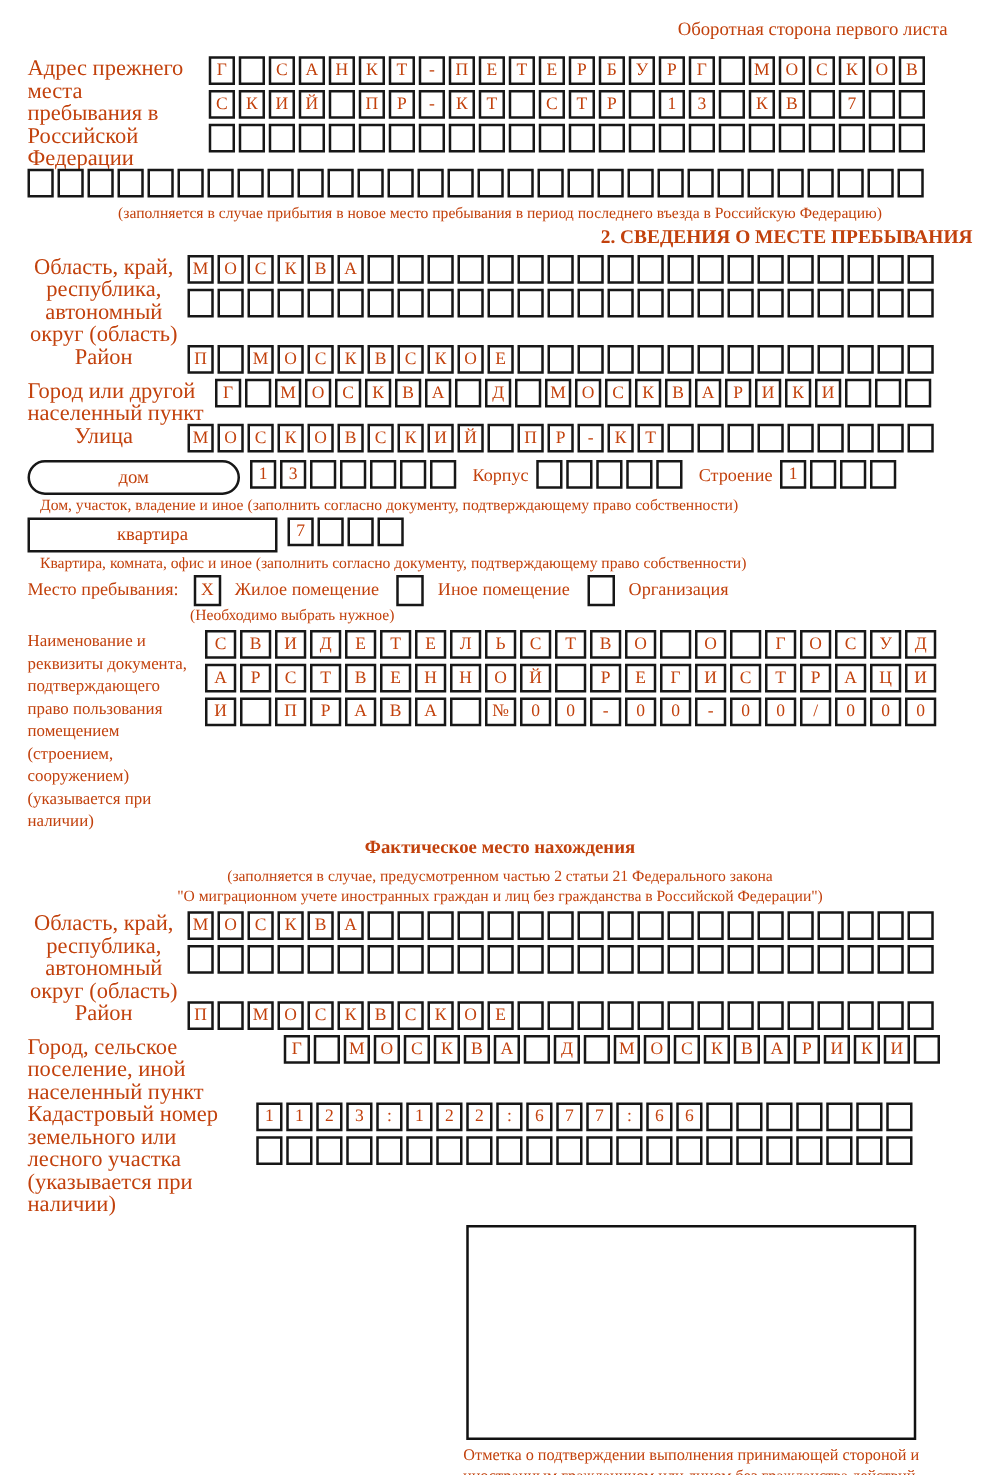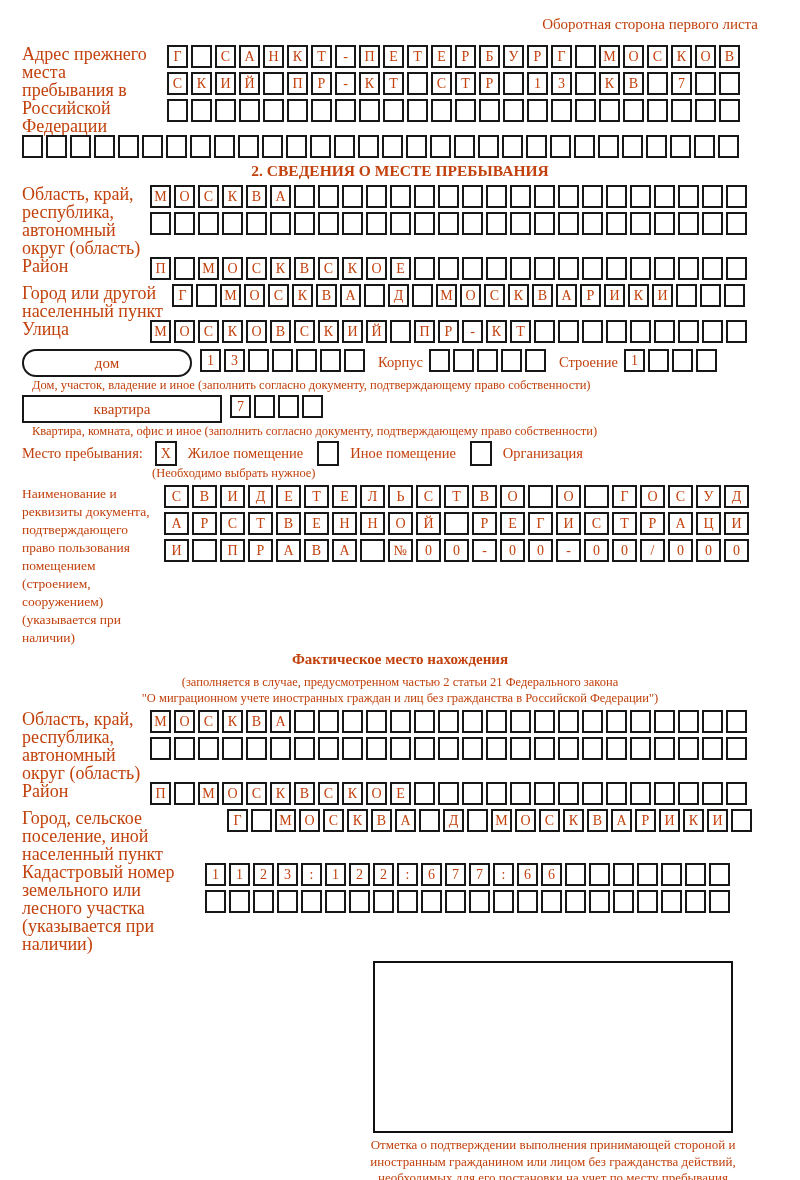--- a/index.html
+++ b/index.html
@@ -10,38 +10,38 @@
     background:#ffffff;
     box-sizing:border-box;
     padding:0 22px;
     overflow:hidden;
     font-family:"Liberation Serif", serif;
     color:#c2410c;
   }
   .header-note { text-align:right; padding:16px 20px 0 0; font-size:15px; }
   .flex-row { display:flex; align-items:flex-start; }
   .label { flex:none; font-size:18px; line-height:18px; padding-right:6px; box-sizing:border-box; }
-  .w145 { width:145px; } .w128 { width:128px; } .w150 { width:150px; }
+  .w145 { width:145px; } .w128 { width:128px;text-align:center; } .w150 { width:150px; }
   .w142 { width:142px; font-size:13.5px; line-height:18px; }
   .w205 { width:205px; } .w183 { width:183px; }
   .rows { flex:1; }
   .cells { display:flex; margin-bottom:4px; }
   .cell {
     box-sizing:border-box; flex:none;
     width:21px; height:23px;
     border:2px solid #171717;
     margin-right:3px;
     display:flex; align-items:center; justify-content:center;
     font-size:14px; line-height:1;
   }
   .wide .cell { width:25px; }
   .caption { font-size:12.5px; line-height:16px; }
   .center { text-align:center; }
   .cap-left { padding-left:10px; }
-  .sec-title { text-align:center; font-weight:bold; font-size:15.5px; margin:3px 0 5px; }
+  .sec-title { text-align:right; font-weight:bold; font-size:15.5px; margin:3px 0 5px; }
   .sub-title { text-align:center; font-weight:bold; font-size:15px; margin:4px 0 6px; } .mt4{margin-top:4px;} .mt12{margin-top:12px;}
   .field-box {
     box-sizing:border-box; flex:none;
     border:2px solid #171717; height:28px;
     display:flex; align-items:center; justify-content:center;
     font-size:15px; margin-right:8px;
   }
   .fb-house { width:170px;border-radius:14px; }
   .fb-apt { width:200px; }
   .inline-label { font-size:14.5px; line-height:26px; margin:0 6px 0 10px; flex:none; }
@@ -178,20 +178,21 @@
       <div class="cell"></div>
       <div class="cell"></div>
       <div class="cell"></div>
       <div class="cell"></div>
       <div class="cell"></div>
       <div class="cell"></div>
       <div class="cell"></div>
       <div class="cell"></div>
       <div class="cell"></div>
     </div>
+  <div class="caption center">(заполняется в случае прибытия в новое место пребывания в период последнего въезда в Российскую Федерацию)</div>
 
   <div class="sec-title">2. СВЕДЕНИЯ О МЕСТЕ ПРЕБЫВАНИЯ</div>
 
   <div class="flex-row">
     <div class="label w128">Область, край, республика, автономный округ (область)</div>
     <div class="rows">
       <div class="cells">
           <div class="cell">М</div>
           <div class="cell">О</div>
           <div class="cell">С</div>

